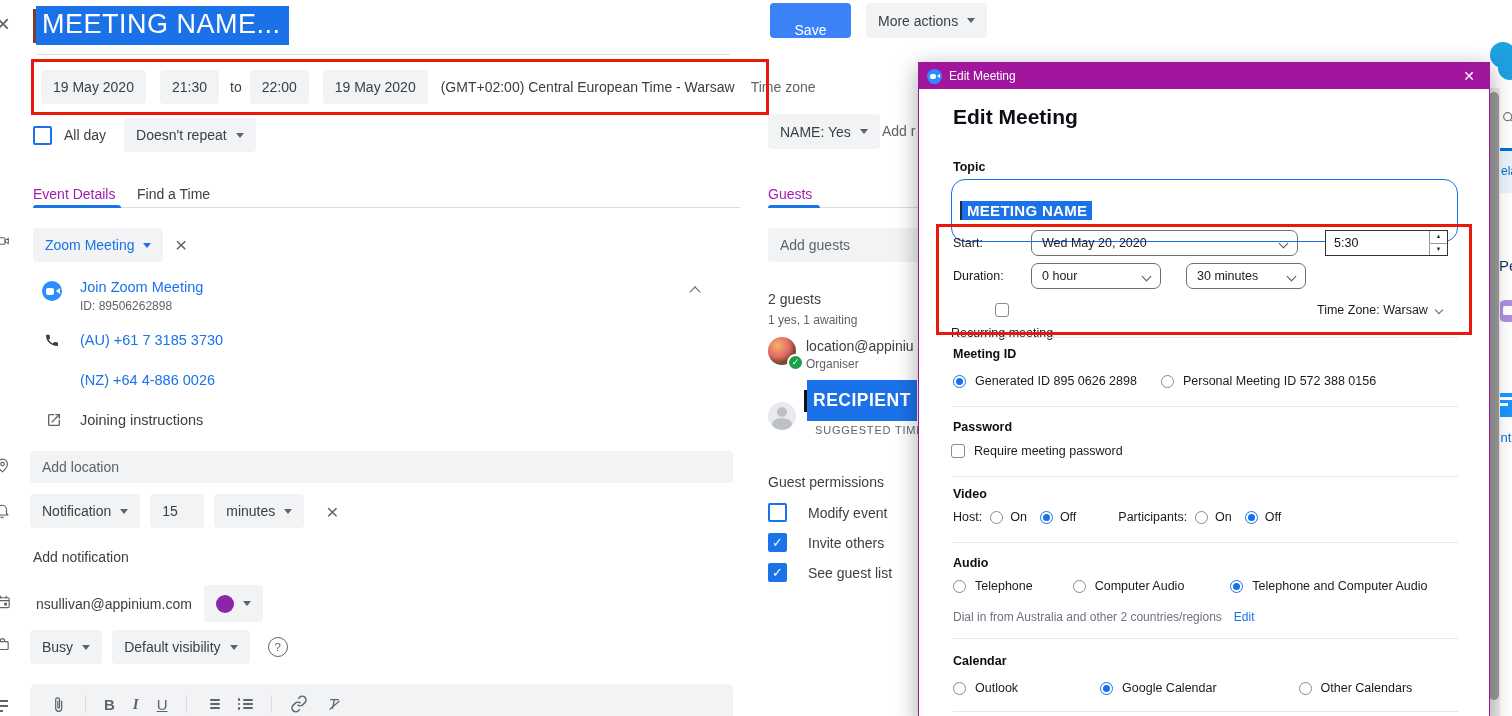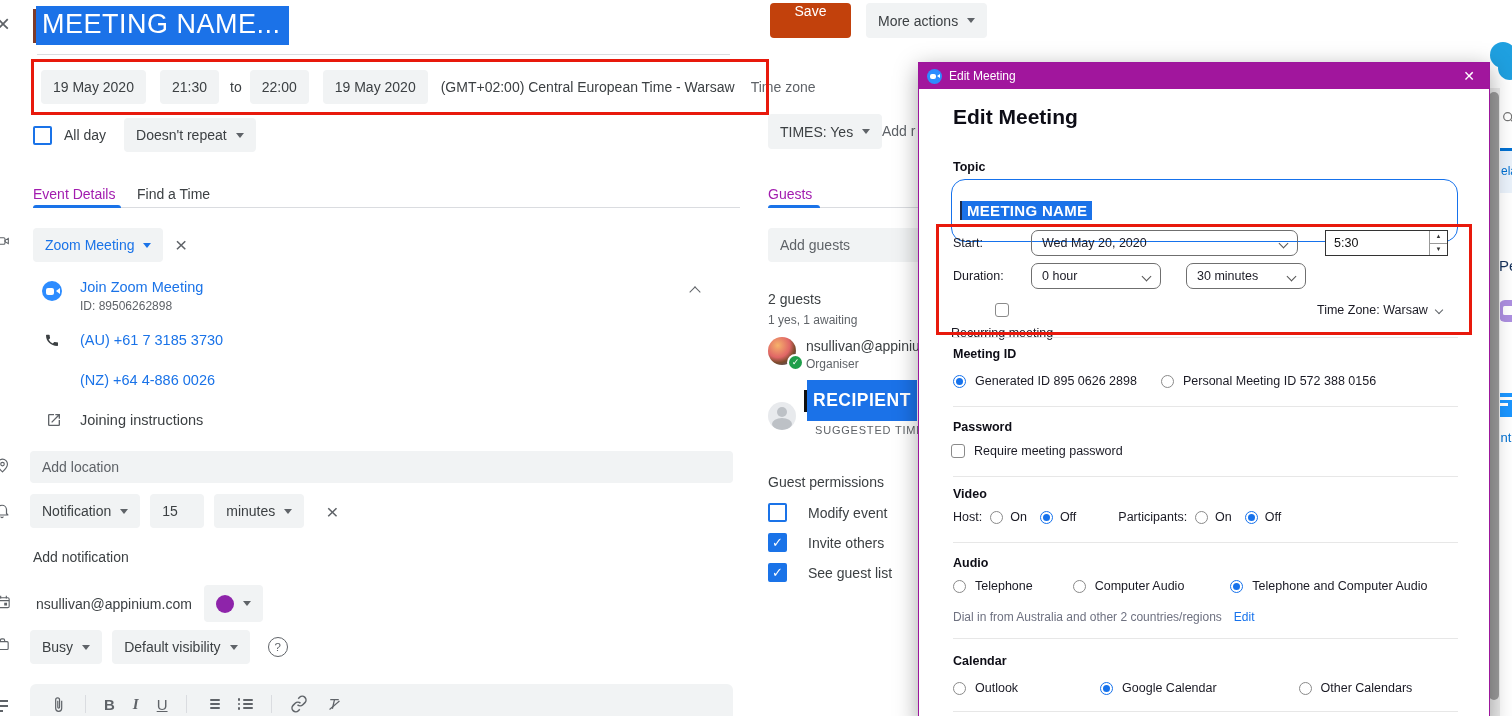--- a/index.html
+++ b/index.html
@@ -278,49 +278,49 @@
     <rect x="4" y="8" width="16" height="11" rx="1.5" fill="none" stroke="#5f6368" stroke-width="1.6"></rect>
     <path d="M9 8V6a2 2 0 0 1 2-2h2a2 2 0 0 1 2 2v2" fill="none" stroke="#5f6368" stroke-width="1.6"></path>
   </svg>
   <span class="abs desc-lines" style="left:-6px;top:697px;">
       <i></i>
       <i></i>
       <i style="width:9px;"></i>
     </span>
 
   
-  <div class="abs" style="left:770px;top:3px;width:81px;height:35px;background:#c2410c;border-radius:4px;color:#fff;
-       font-size:14px;font-weight:500;display:flex;align-items:flex-start;justify-content:center;">
+  <div class="abs" style="left:770px;top:3px;width:81px;height:35px;background:#3b82f6;border-radius:4px;color:#fff;
+       font-size:14px;font-weight:500;display:flex;align-items:flex-end;justify-content:center;">
     <span>Save</span>
   </div>
   <div class="abs chip" style="left:866px;top:3px;height:35px;">
     <span>More actions</span>
       <span class="tri"></span>
   </div>
 
   <div class="abs chip" style="left:768px;top:114px;height:35px;">
-    <span>TIMES: Yes</span>
+    <span>NAME: Yes</span>
       <span class="tri"></span>
   </div>
   <span class="abs" style="left:882px;top:123px;font-size:14px;color:#5f6368;">Add r</span>
 
   <span class="abs tab active" style="left:768px;top:186px;">Guests</span>
   <div class="abs underline" style="left:768px;top:207px;width:150px;"></div>
   <div class="abs tab-underline" style="left:768px;top:205px;width:52px;"></div>
 
   <div class="abs ginput" style="left:768px;top:228px;width:138px;height:34px;border-radius:4px 0 0 4px;">
     <span>Add guests</span>
   </div>
 
   <span class="abs" style="left:768px;top:291px;font-size:14px;">2 guests</span>
   <span class="abs gsub" style="left:768px;top:313px;">1 yes, 1 awaiting</span>
 
   <div class="abs avatar-photo" style="left:768px;top:337px;"></div>
   <span class="abs badge-green" style="left:787px;top:354px;">✓</span>
-  <span class="abs nowrap" style="left:806px;top:338px;font-size:14px;">nsullivan@appiniu</span>
+  <span class="abs nowrap" style="left:806px;top:338px;font-size:14px;">location@appiniu</span>
   <span class="abs gsub" style="left:806px;top:357px;">Organiser</span>
 
   <div class="abs avatar-gray" style="left:768px;top:378px;"></div>
   <div class="abs" style="left:804px;top:380px;display:flex;align-items:center;">
     <span class="caret-black"></span>
     <span class="rec-hl">RECIPIENT</span>
   </div>
   <span class="abs nowrap" style="left:815px;top:424px;font-size:11px;letter-spacing:.8px;color:#5f6368;font-weight:500;">SUGGESTED TIMES</span>
 
   <span class="abs" style="left:768px;top:474px;font-size:14px;">Guest permissions</span>

